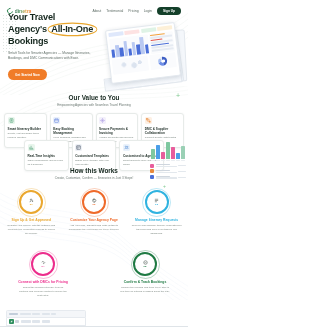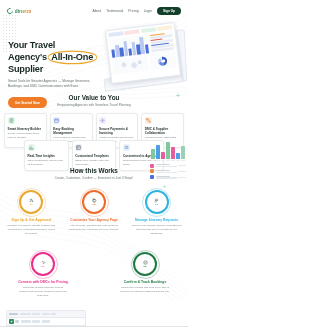--- a/index.html
+++ b/index.html
@@ -31,21 +31,21 @@
     border-right-color:transparent; transform:rotate(-35deg); }
   .logo-text { font-size:5.3px; font-weight:700; letter-spacing:-.1px;
     background:linear-gradient(90deg,#2f6f4a 0%,#4f9a63 35%,#e8a33d 68%,#e87b3c 100%);
     -webkit-background-clip:text; background-clip:text; color:transparent; }
   .nav { margin-left:auto; display:flex; align-items:center; gap:5px; }
   .nav a { font-size:3.4px; color:#5d6b64; text-decoration:none; white-space:nowrap; }
   .signup-btn { background:#14402a; color:#fff; font-size:3.2px; font-weight:600;
     border:none; border-radius:6px; padding:2.4px 6px; white-space:nowrap; cursor:pointer; }
 
   
-  .hero { position:absolute; top:40px; left:8px; width:96px; z-index:15; }
+  .hero { position:absolute; top:12px; left:8px; width:96px; z-index:15; }
   .hero h1 { font-size:9.2px; line-height:1.28; font-weight:700; color:#16281f; letter-spacing:-.2px; }
   .hl { position:relative; display:inline-block; padding:0 2px; }
   .hl svg { position:absolute; left:-2px; top:-1.5px; width:calc(100% + 5px); height:calc(100% + 3px); }
   .hero p { margin-top:4px; font-size:3.3px; line-height:1.55; color:#63706a; max-width:88px; }
   .hero-cta { margin-top:5px; background:#f07c28; color:#fff; border:none; border-radius:8px;
     font-size:3.2px; font-weight:600; padding:3.4px 7px; cursor:pointer; }
 
   
   .mock { position:absolute; top:24px; left:100px; width:88px; height:68px; z-index:12; }
   .mock-sheet { position:absolute; background:#fff; border:.5px solid #e3e8ee; border-radius:2px; }
@@ -207,21 +207,21 @@
   <div class="hero">
     <h1>
       <span>Your Travel</span><br>
       <span>Agency's</span>
       <span class="hl">
         <svg viewBox="0 0 100 20" preserveAspectRatio="none">
           <ellipse cx="50" cy="10" rx="48" ry="8.5" fill="none" stroke="#eaa72e" stroke-width="1.6"></ellipse>
         </svg>
         <span>All-In-One</span>
       </span><br>
-      <span>Supplier</span>
+      <span>Bookings</span>
     </h1>
     <p>Smart Tools for Smarter Agencies — Manage Itineraries, Bookings, and DMC Communications with Ease.</p>
     <button class="hero-cta">Get Started Now</button>
   </div>
 
   <div class="mock">
     <div class="mock-sheet mock-back2"></div>
     <div class="mock-sheet mock-back1"></div>
     <div class="mock-sheet mock-base"></div>
     <div class="mock-sheet mock-main">

